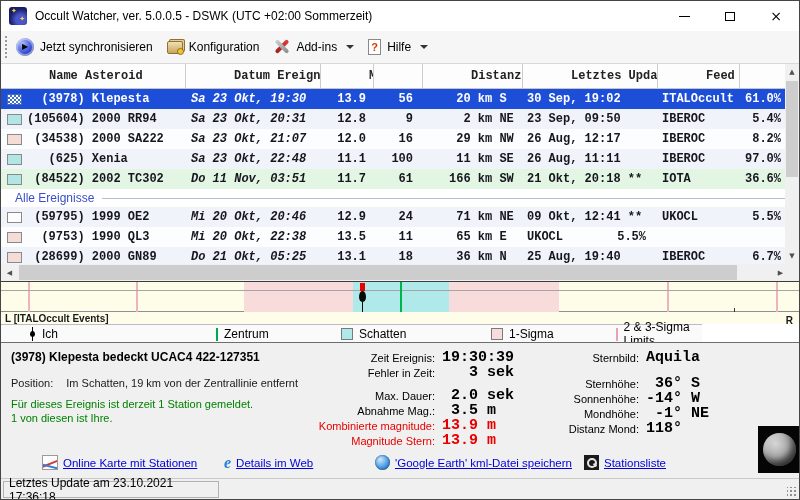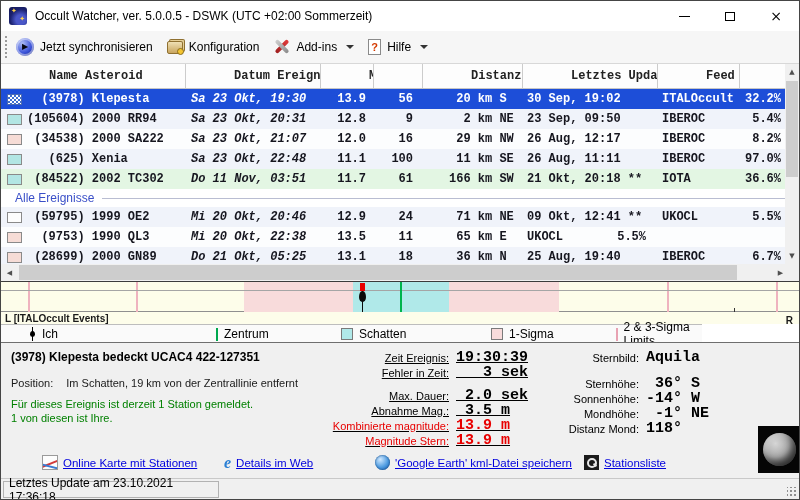--- a/index.html
+++ b/index.html
@@ -107,21 +107,21 @@
   .pinmark { position:relative; width:7px; height:14px; }
   .pinmark::before { content:""; position:absolute; left:3px; top:0; width:1px; height:14px; background:#000; }
   .pinmark::after { content:""; position:absolute; left:1px; top:4px; width:5px; height:6px; background:#000; border-radius:50% 50% 50% 50%/60% 60% 40% 40%; }
 
   
   .details { position:absolute; top:341px; left:0; width:798px; height:136px; background:#f0f0f0; border-top:1px solid #6e6e6e; font-size:11px; }
   .ev-title { position:absolute; left:10px; top:7px; font-size:12px; font-weight:bold; color:#000; }
   .pos-line { position:absolute; left:10px; top:34px; color:#1a1a1a; }
   .pos-line .plabel { margin-right:10px; }
   .green-lines { position:absolute; left:10px; top:54px; color:#008000; line-height:14px; }
-  .fields-mid { position:absolute; left:248px; top:7px; width:330px;text-decoration:underline; }
+  .fields-mid { position:absolute; left:234px; top:7px; width:330px; }
   .fields-right { position:absolute; left:528px; top:7px; width:240px; }
   .frow { display:flex; align-items:center; height:15px; }
   .frow.gap { margin-top:8px; }
   .frow.gap2 { margin-top:11px; }
   .flabel { flex:0 0 200px; text-align:right; color:#000; }
   .fields-right .flabel { flex:0 0 110px; }
   .fvalue { margin-left:7px; font-family:"Liberation Mono",monospace; font-weight:bold; font-size:15px; white-space:pre; color:#000; }
   .frow.red .flabel, .frow.red .fvalue { color:#e80000; }
   .moonbox { position:absolute; left:757px; top:83px; width:42px; height:47px; background:#050505; display:flex; align-items:center; justify-content:center; }
   .moon { width:33px; height:33px; border-radius:50%;
@@ -217,21 +217,21 @@
       <div class="c-icon">
           <span class="swatch" data-swatch="hatched"></span>
         </div>
       <div class="cell c-name">  (3978) Klepesta</div>
       <div class="cell c-datum">Sa 23 Okt, 19:30</div>
       <div class="cell c-magn">13.9</div>
       <div class="cell c-rang">56</div>
       <div class="cell c-dist"> 20 km S</div>
       <div class="cell c-upd">30 Sep, 19:02</div>
       <div class="cell c-feed">ITALOccult</div>
-      <div class="cell c-wahr">32.2%</div>
+      <div class="cell c-wahr">61.0%</div>
     </div>
     <div class="trow" data-state="alt">
       <div class="c-icon">
           <span class="swatch" data-swatch="cyan"></span>
         </div>
       <div class="cell c-name">(105604) 2000 RR94</div>
       <div class="cell c-datum">Sa 23 Okt, 20:31</div>
       <div class="cell c-magn">12.8</div>
       <div class="cell c-rang">9</div>
       <div class="cell c-dist">  2 km NE</div>

